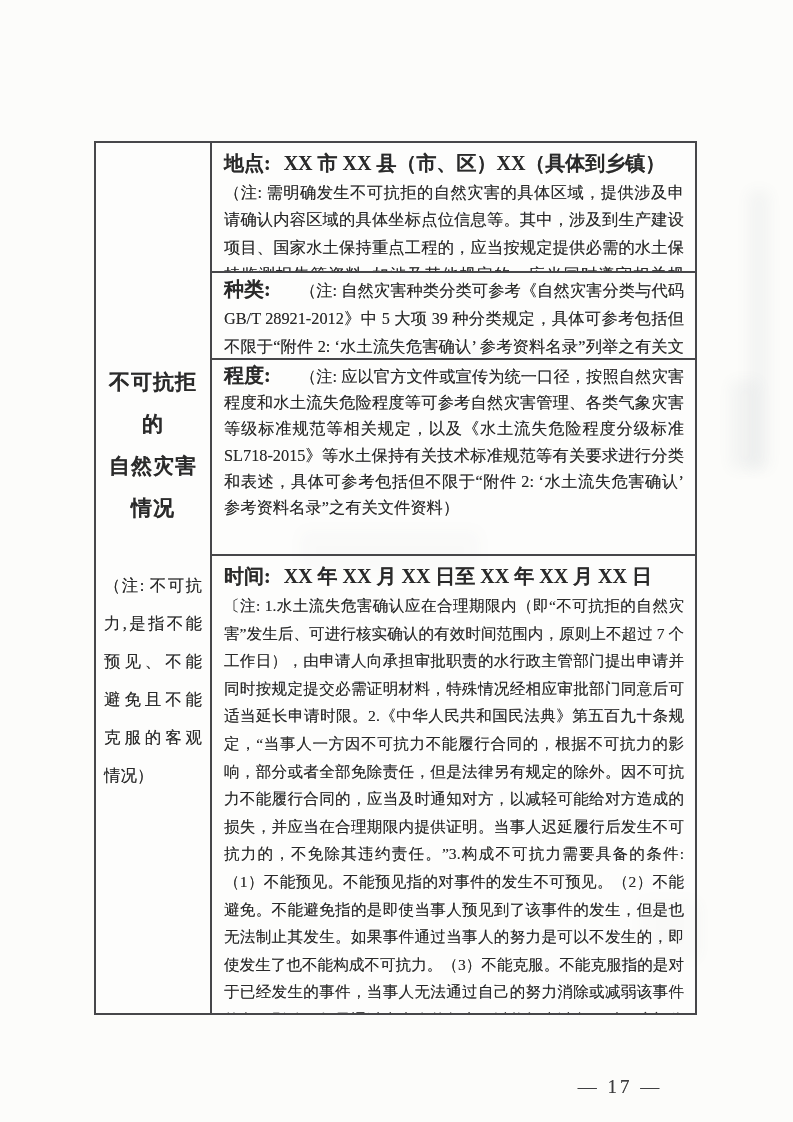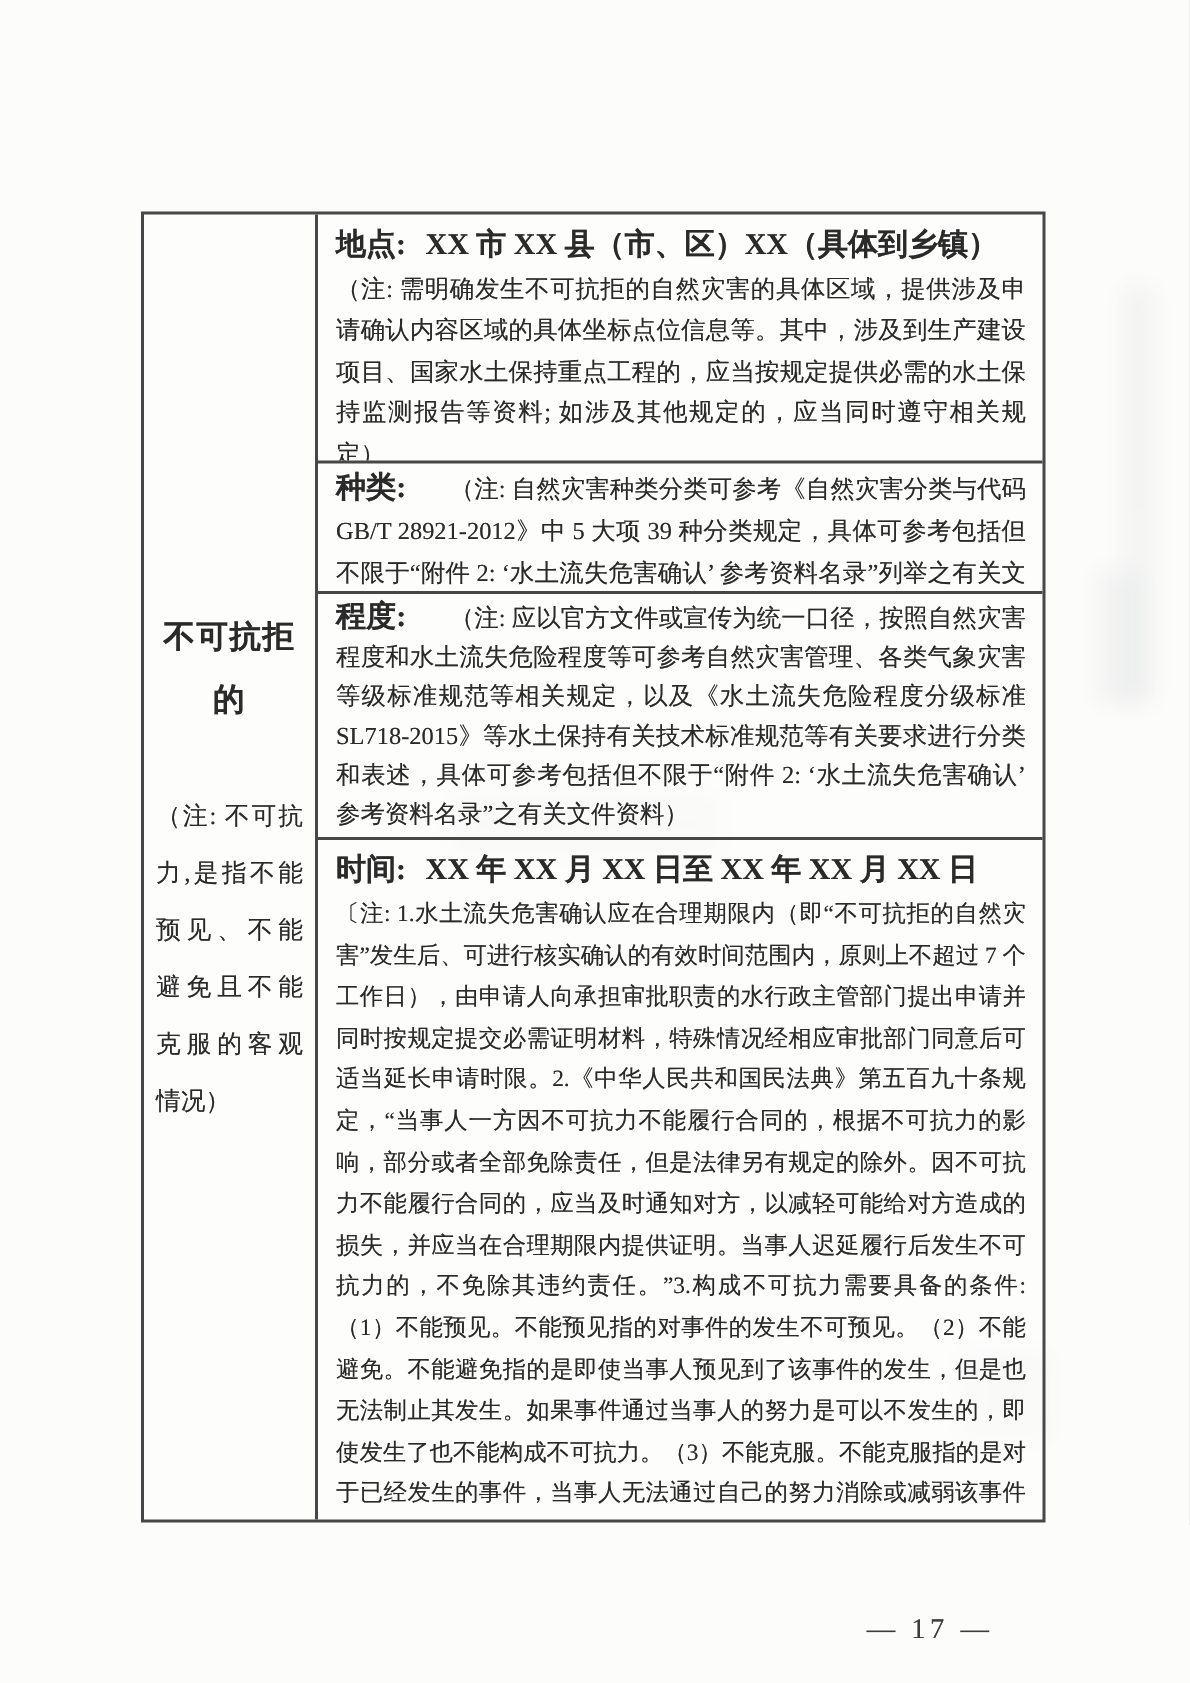--- a/index.html
+++ b/index.html
@@ -34,23 +34,23 @@
     border-right:2px solid #47474a;
     display:flex;flex-direction:column;
     align-items:center;justify-content:center;
     padding:10px 8px;
   }
   .left-title{font-weight:bold;font-size:21px;line-height:42px;text-align:center;letter-spacing:1px;}
   .left-note{margin-top:38px;font-size:16.5px;line-height:38px;text-align:justify;text-align-last:left;}
   .right-col{flex:1;display:flex;flex-direction:column;min-width:0;}
   .cell{box-sizing:border-box;padding:4px 11px 0 12px;overflow:hidden;}
   .cell + .cell{border-top:2px solid #47474a;}
-  .r1{height:164px;}
+  .r1{height:128px;}
   .r2{height:87px;padding-top:2px;}
-  .r3{height:164px;padding-top:2px;}
+  .r3{height:196px;padding-top:2px;}
   .r4{flex:1;font-family:Liberation Serif, serif;}
   .cell-title{margin:2px 0 1px 0;font-size:20px;font-weight:bold;line-height:29px;white-space:nowrap;}
   .cell-title .cell-value{margin-left:8px;}
   .note{margin:0;font-size:16.3px;line-height:27.4px;text-align:justify;}
   .r2 .note{line-height:28px;}
   .r3 .note{line-height:26.2px;}
   .r4 .note{font-size:15.6px;line-height:27.6px;}
   .inline-label{font-weight:bold;font-size:20px;margin-right:25px;}
   .page-number{
     position:absolute;left:560px;top:1076px;width:120px;
@@ -65,20 +65,22 @@
   <div class="artifact a1"></div>
   <div class="artifact a2"></div>
   <div class="artifact a3"></div>
   <div class="artifact a4"></div>
 
   <div class="doc-table">
 
     <div class="left-cell">
       <div class="left-title">
         <div>不可抗拒的</div>
+        <div>自然灾害</div>
+        <div>情况</div>
       </div>
       <div class="left-note">（注: 不可抗力,是指不能预见、不能避免且不能克服的客观情况）</div>
     </div>
 
     <div class="right-col">
 
       <div class="cell r1">
         <p class="cell-title">
           <span class="cell-label">地点:</span>
           <span class="cell-value">XX 市 XX 县（市、区）XX（具体到乡镇）</span>

